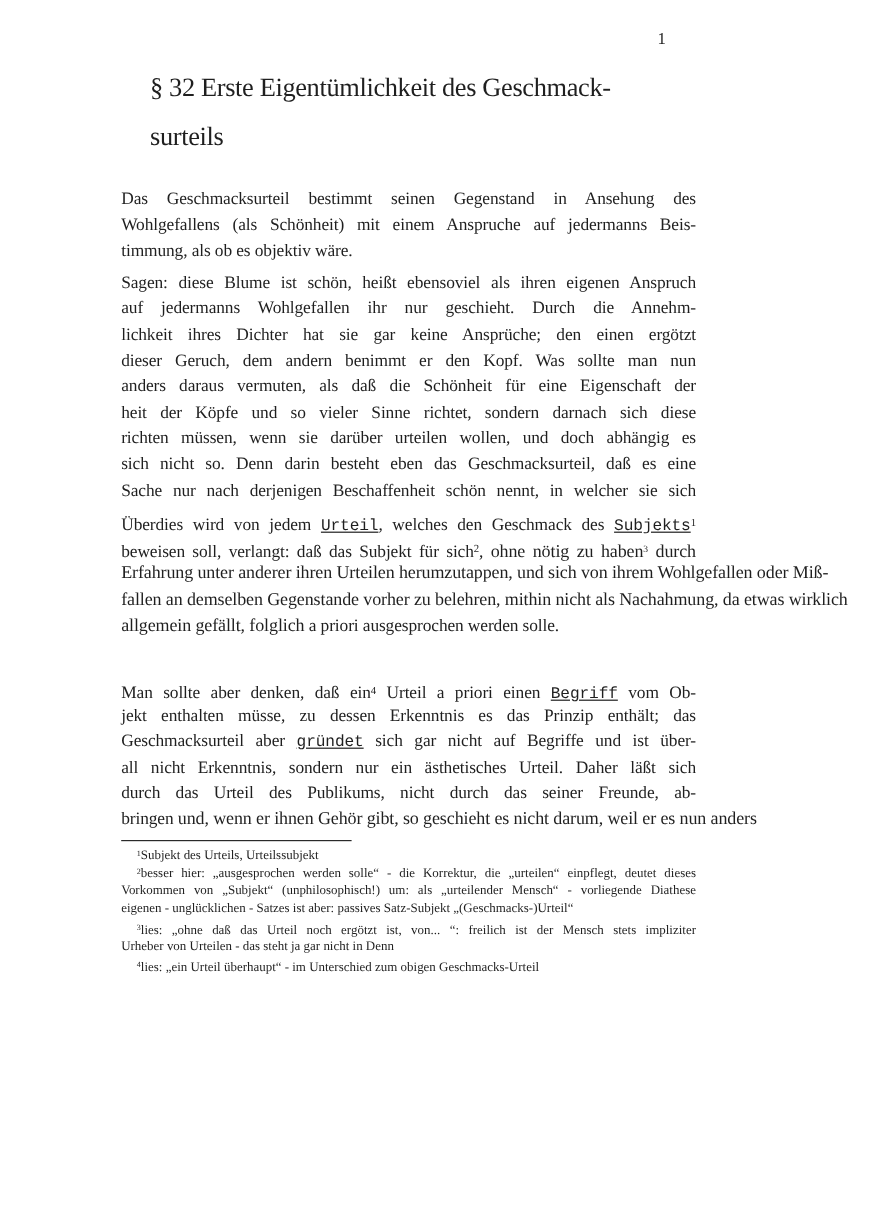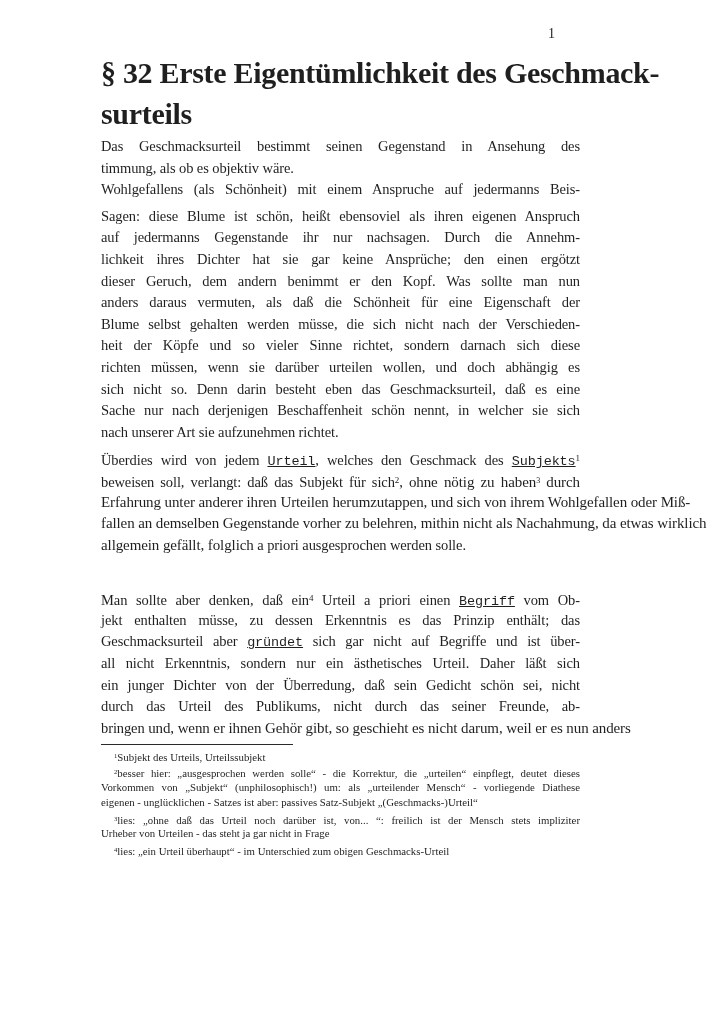--- a/index.html
+++ b/index.html
@@ -9,25 +9,25 @@
     font-family:"Liberation Serif","DejaVu Serif",serif;
   }
   .pagenum{
     position:absolute;top:26px;left:101px;width:454px;
     text-align:right;font-size:14px;
   }
   .title-block{
     position:absolute;top:52px;left:101px;width:520px;
   }
   .title-line{
-    font-weight:bold;font-size:30px;line-height:41px;
-    white-space:nowrap;letter-spacing:-0.3px;
+    font-weight:normal;font-size:22px;line-height:41px;
+    white-space:nowrap;letter-spacing:-0.3px;margin-left:24px;
   }
   .body-block{
-    position:absolute;top:136px;left:101px;width:479px;
+    position:absolute;top:156px;left:101px;width:479px;
   }
   .para{margin:0 0 0 0;}
   .para + .para{margin-top:5px;}
   .para.gap{margin-top:32px;}
   .bl{
     height:21.6px;line-height:21.6px;font-size:14.5px;
     letter-spacing:-0.1px;
     text-align:justify;text-align-last:justify;
     white-space:nowrap;
   }
@@ -57,65 +57,62 @@
 
   <div class="title-block">
     <div class="title-line">§ 32 Erste Eigentümlichkeit des Geschmack-</div>
     <div class="title-line">surteils</div>
   </div>
 
   <div class="body-block">
     <div id="paragraphs">
         <div class="para">
           <div class="bl just"><span class="seg-rm">Das Geschmacksurteil bestimmt seinen Gegenstand in Ansehung des</span></div>
+          <div class="bl just"><span class="seg-rm">Wohlgefallens (als Schönheit) mit einem Anspruche auf jedermanns Beis-</span></div>
           <div class="bl last"><span class="seg-rm">timmung, als ob es objektiv wäre.</span></div>
-          <div class="bl just"><span class="seg-rm">Wohlgefallens (als Schönheit) mit einem Anspruche auf jedermanns Beis-</span></div>
         </div>
         <div class="para">
           <div class="bl just"><span class="seg-rm">Sagen: diese Blume ist schön, heißt ebensoviel als ihren eigenen Anspruch</span></div>
-          <div class="bl just"><span class="seg-rm">auf jedermanns Gegenstande ihr nur nachsagen. Durch die Annehm-</span></div>
+          <div class="bl just"><span class="seg-rm">auf jedermanns Wohlgefallen ihr nur geschieht. Durch die Annehm-</span></div>
           <div class="bl just"><span class="seg-rm">lichkeit ihres Dichter hat sie gar keine Ansprüche; den einen ergötzt</span></div>
           <div class="bl just"><span class="seg-rm">dieser Geruch, dem andern benimmt er den Kopf. Was sollte man nun</span></div>
           <div class="bl just"><span class="seg-rm">anders daraus vermuten, als daß die Schönheit für eine Eigenschaft der</span></div>
-          <div class="bl just"><span class="seg-rm">Blume selbst gehalten werden müsse, die sich nicht nach der Verschieden-</span></div>
           <div class="bl just"><span class="seg-rm">heit der Köpfe und so vieler Sinne richtet, sondern darnach sich diese</span></div>
           <div class="bl just"><span class="seg-rm">richten müssen, wenn sie darüber urteilen wollen, und doch abhängig es</span></div>
           <div class="bl just"><span class="seg-rm">sich nicht so. Denn darin besteht eben das Geschmacksurteil, daß es eine</span></div>
           <div class="bl just"><span class="seg-rm">Sache nur nach derjenigen Beschaffenheit schön nennt, in welcher sie sich</span></div>
-          <div class="bl last"><span class="seg-rm">nach unserer Art sie aufzunehmen richtet.</span></div>
         </div>
         <div class="para">
           <div class="bl just"><span class="seg-rm">Überdies wird von jedem </span><span class="seg-tt">Urteil</span><span class="seg-rm">, welches den Geschmack des </span><span class="seg-tt">Subjekts</span><span class="seg-sup">1</span></div>
           <div class="bl just"><span class="seg-rm">beweisen soll, verlangt: daß das Subjekt für sich</span><span class="seg-sup">2</span><span class="seg-rm">, </span><span class="seg-sm">ohne nötig zu haben</span><span class="seg-smsup">3</span><span class="seg-sm"> durch</span></div>
           <div class="bl just"><span class="seg-sm">Erfahrung unter anderer ihren Urteilen herumzutappen, und sich von ihrem Wohlgefallen oder Miß-</span></div>
           <div class="bl just"><span class="seg-sm">fallen an demselben Gegenstande vorher zu belehren, mithin nicht als Nachahmung, da etwas wirklich</span></div>
           <div class="bl last"><span class="seg-sm">allgemein gefällt, folglich </span><span class="seg-rm">a priori ausgesprochen werden solle.</span></div>
         </div>
         <div class="para gap">
           <div class="bl just"><span class="seg-rm">Man sollte aber denken, daß ein</span><span class="seg-sup">4</span><span class="seg-rm"> Urteil a priori einen </span><span class="seg-tt">Begriff</span><span class="seg-rm"> vom Ob-</span></div>
           <div class="bl just"><span class="seg-rm">jekt enthalten müsse, zu dessen Erkenntnis es das Prinzip enthält; das</span></div>
           <div class="bl just"><span class="seg-rm">Geschmacksurteil aber </span><span class="seg-tt">gründet</span><span class="seg-rm"> sich gar nicht auf Begriffe und ist über-</span></div>
           <div class="bl just"><span class="seg-rm">all nicht Erkenntnis, sondern nur ein ästhetisches Urteil. Daher läßt sich</span></div>
-          <div class="bl just"><span class="seg-rm">ein junger Dichter von der Überredung, daß sein Gedicht schön sei, nicht</span></div>
           <div class="bl just"><span class="seg-rm">durch das Urteil des Publikums, nicht durch das seiner Freunde, ab-</span></div>
           <div class="bl last"><span class="seg-rm">bringen </span><span class="seg-sm">und, wenn er ihnen Gehör gibt, so geschieht es nicht darum, weil er es nun anders</span></div>
         </div>
       </div>
     <div class="fnrule"></div>
     <div id="footnotes" class="fnblock">
         <div class="footnote">
           <div class="fl last indent"><span class="seg-sup">1</span><span class="seg-rm">Subjekt des Urteils, Urteilssubjekt</span></div>
         </div>
         <div class="footnote">
           <div class="fl just indent"><span class="seg-sup">2</span><span class="seg-rm">besser hier: „ausgesprochen werden solle“ - die Korrektur, die „urteilen“ einpflegt, deutet dieses</span></div>
           <div class="fl just"><span class="seg-rm">Vorkommen von „Subjekt“ (unphilosophisch!) um: als „urteilender Mensch“ - vorliegende Diathese</span></div>
           <div class="fl last"><span class="seg-rm">eigenen - unglücklichen - Satzes ist aber: passives Satz-Subjekt „(Geschmacks-)Urteil“</span></div>
         </div>
         <div class="footnote">
-          <div class="fl just indent"><span class="seg-sup">3</span><span class="seg-rm">lies: „ohne daß das Urteil noch darüber ist, von... “: freilich ist der Mensch stets impliziter</span></div>
-          <div class="fl last"><span class="seg-rm">Urheber von Urteilen - das steht ja gar nicht in Frage</span></div>
+          <div class="fl just indent"><span class="seg-sup">3</span><span class="seg-rm">lies: „ohne daß das Urteil noch ergötzt ist, von... “: freilich ist der Mensch stets impliziter</span></div>
+          <div class="fl last"><span class="seg-rm">Urheber von Urteilen - das steht ja gar nicht in Denn</span></div>
         </div>
         <div class="footnote">
           <div class="fl last indent"><span class="seg-sup">4</span><span class="seg-rm">lies: „ein Urteil überhaupt“ - im Unterschied zum obigen Geschmacks-Urteil</span></div>
         </div>
       </div>
   </div>
 </div>
 
 </body></html>

